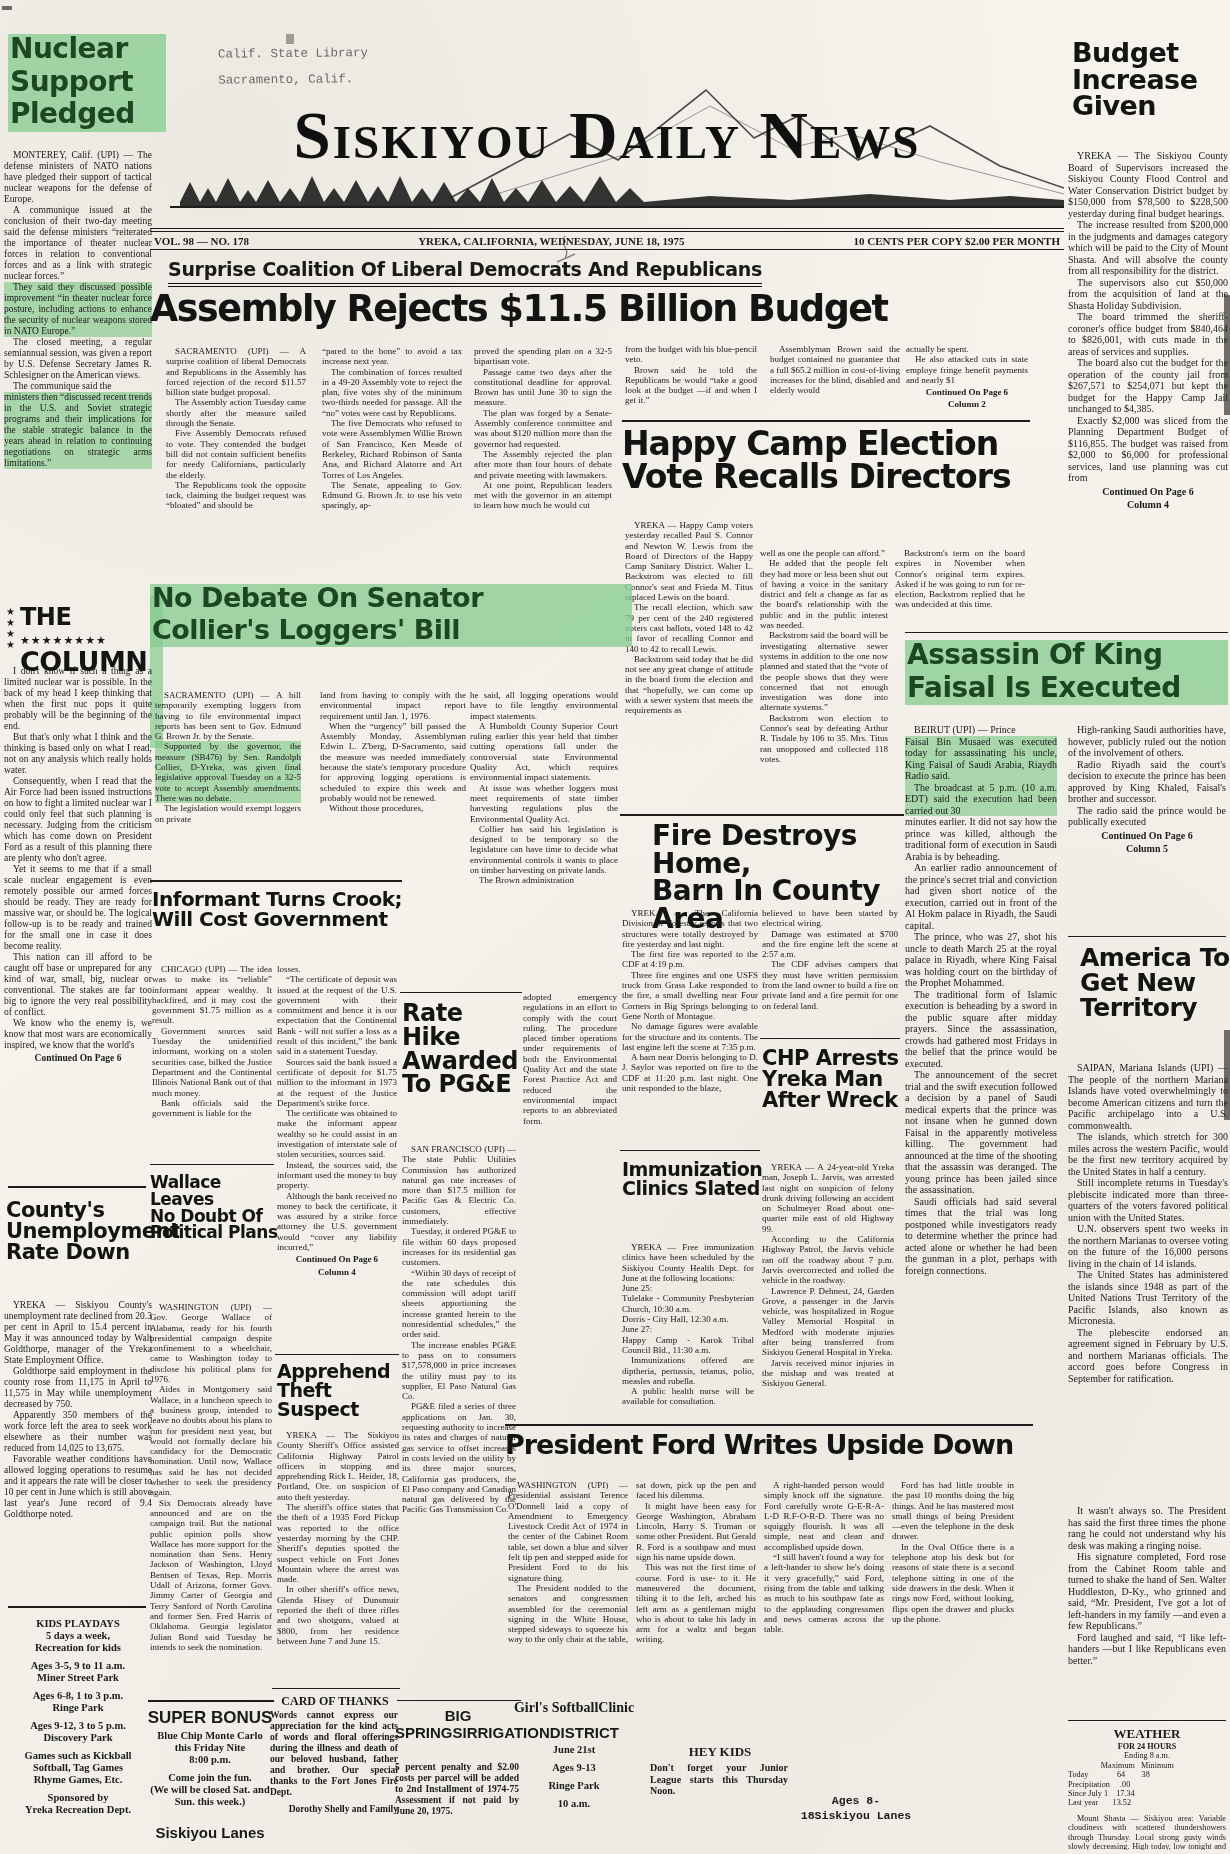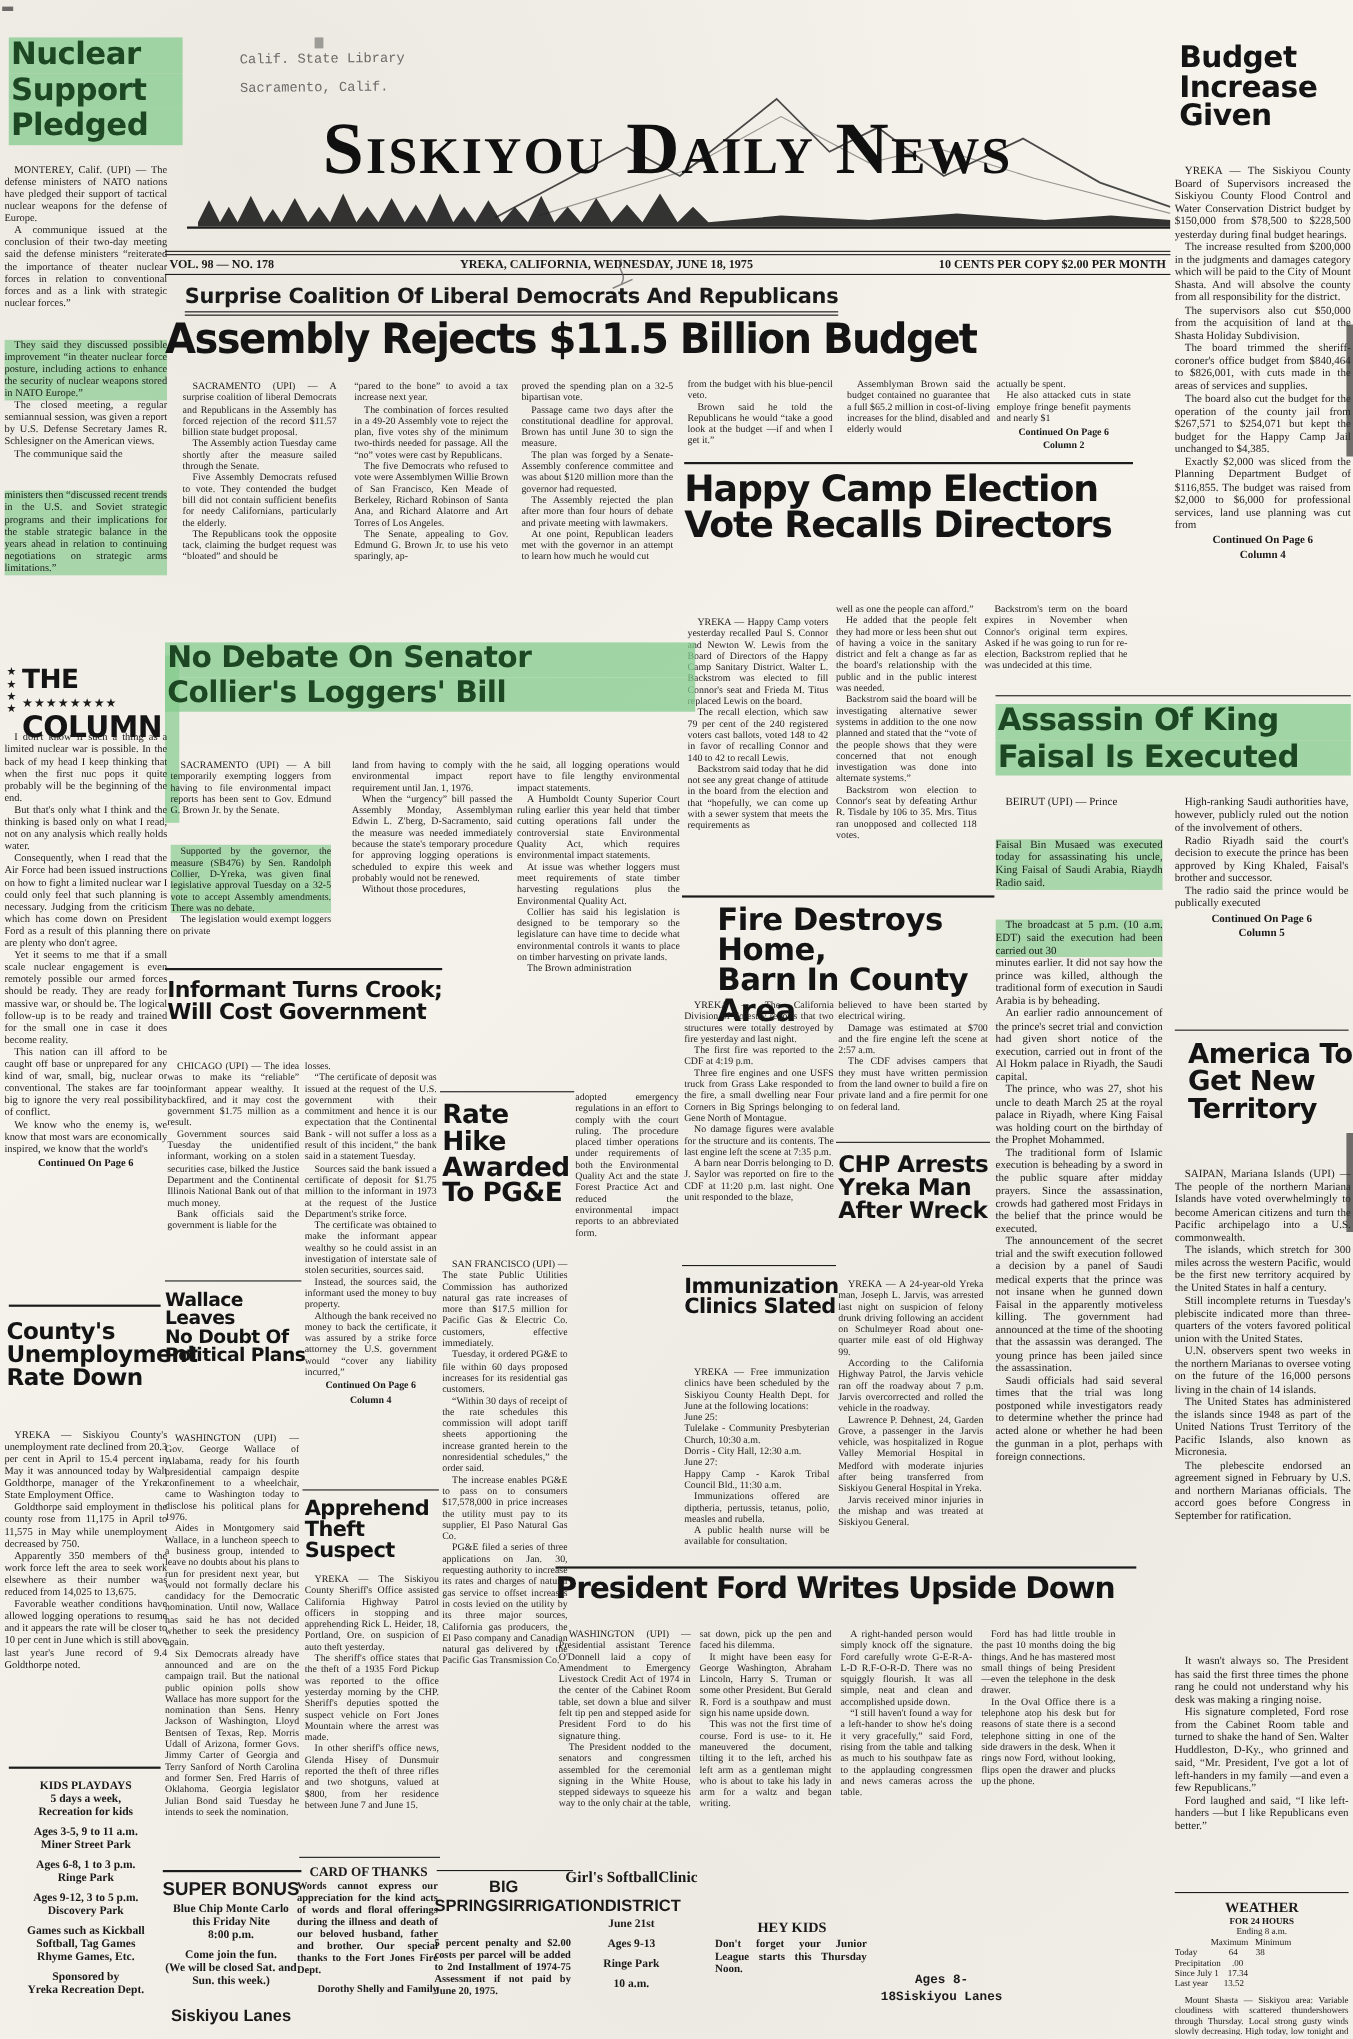--- a/index.html
+++ b/index.html
@@ -14,21 +14,21 @@
   
   .hd{font-family:"DejaVu Sans","Liberation Sans",sans-serif;font-weight:700;color:#141414;line-height:.99;letter-spacing:-.5px;}
   .hd .hline{display:block;}
   .green .hline{background:rgba(132,203,141,.75);color:#1c4722;padding:1px 6px 4px 2px;}
   
   .col{font-size:9px;line-height:10.3px;text-align:justify;}
   .col.mid2{font-size:9.5px;line-height:11px;}
   .col.rt{font-size:10px;line-height:11.5px;}
   .col p{margin:0;text-indent:9px;}
   .col p.ni{text-indent:0;}
-  .col p.hl{background:rgba(124,199,133,.62);margin-top:27px;}
+  .col p.hl{background:rgba(124,199,133,.62);}
   .col p.cont{text-align:center;font-weight:700;text-indent:0;margin-top:2px;}
   .col p.ctr{text-align:center;text-indent:0;}
   .col p.b{font-weight:700;}
   .col p.sm{font-size:8.2px;line-height:9.4px;text-indent:0;white-space:pre;}
   .col p.gap{margin-top:6px;}
   .col p.right{text-align:right;}
   .boxtitle{font-family:Liberation Sans, sans-serif;font-weight:700;text-align:center;}
   
   #mast-title{position:absolute;left:0;right:0;top:26px;text-align:center;
      font-family:"Liberation Serif",serif;font-weight:700;font-variant:small-caps;
@@ -178,21 +178,21 @@
       <p>He also attacked cuts in state employe fringe benefit payments and nearly $1</p>
       <p class="cont">Continued On Page 6</p>
       <p class="cont">Column 2</p>
     </div>
 
   <div class="rule" style="left:622px;top:420px;width:408px;"></div>
   <div class="abs hd" style="left:622px;top:428px;width:412px;font-size:33px;letter-spacing:-1px;">
       <span class="hline">Happy Camp Election</span>
       <span class="hline">Vote Recalls Directors</span>
     </div>
-  <div class="abs col" style="left:625px;top:560px;width:128px;height:266px;overflow:hidden;">
+  <div class="abs col" style="left:625px;top:520px;width:128px;height:266px;overflow:hidden;">
       <p>YREKA — Happy Camp voters yesterday recalled Paul S. Connor and Newton W. Lewis from the Board of Directors of the Happy Camp Sanitary District. Walter L. Backstrom was elected to fill Connor's seat and Frieda M. Titus replaced Lewis on the board.</p>
       <p>The recall election, which saw 79 per cent of the 240 registered voters cast ballots, voted 148 to 42 in favor of recalling Connor and 140 to 42 to recall Lewis.</p>
       <p>Backstrom said today that he did not see any great change of attitude in the board from the election and that “hopefully, we can come up with a sewer system that meets the requirements as</p>
     </div>
   <div class="abs col" style="left:760px;top:548px;width:128px;height:266px;overflow:hidden;">
       <p class="ni">well as one the people can afford.”</p>
       <p>He added that the people felt they had more or less been shut out of having a voice in the sanitary district and felt a change as far as the board's relationship with the public and in the public interest was needed.</p>
       <p>Backstrom said the board will be investigating alternative sewer systems in addition to the one now planned and stated that the “vote of the people shows that they were concerned that not enough investigation was done into alternate systems.”</p>
       <p>Backstrom won election to Connor's seat by defeating Arthur R. Tisdale by 106 to 35. Mrs. Titus ran unopposed and collected 118 votes.</p>
     </div>

